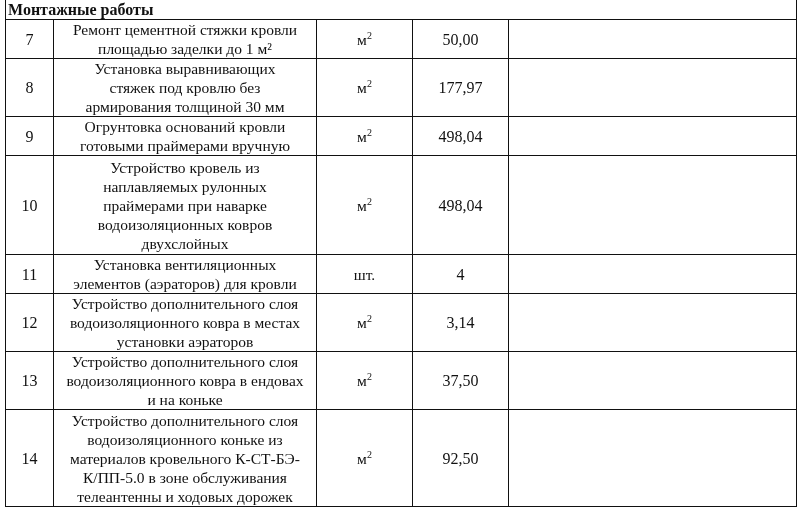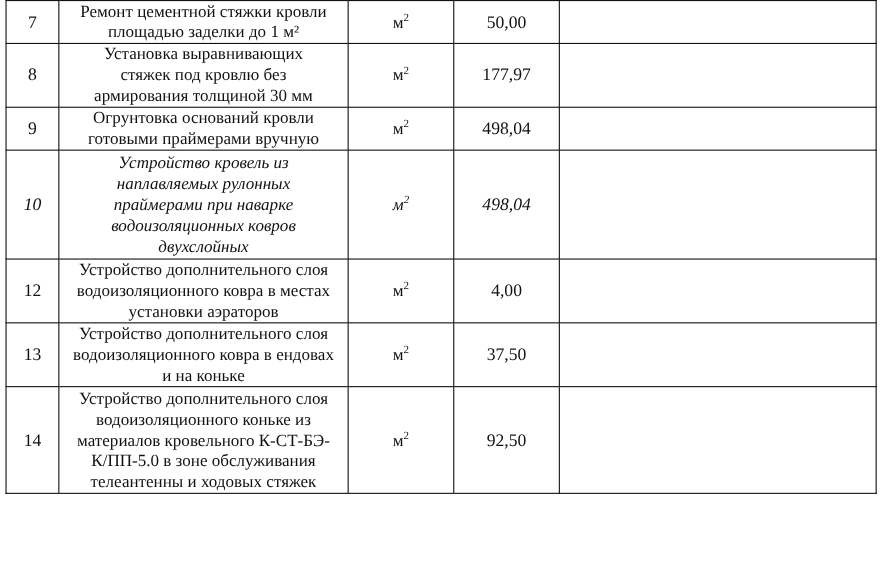--- a/index.html
+++ b/index.html
@@ -9,39 +9,42 @@
           table-layout: fixed; width: 791px; }
   td { border: 1.5px solid #111; text-align: center; vertical-align: middle;
        font-size: 15.5px; line-height: 19px; padding: 0 2px; }
   .section-row td { border-top: none; text-align: left; font-weight: bold;
                     font-size: 16px; height: 19px; padding: 0 2px; vertical-align: bottom; }
   sup { font-size: 10px; line-height: 0; vertical-align: super; }
   .num { font-size: 16px; }
   tr.r7 td { height: 38px; }
   tr.r8 td { height: 57px; }
   tr.r9 td { height: 38px; }
-  tr.r10 td { height: 98px; font-style: italic; }
+  tr.r10 td { height: 98px; }
   tr.r11 td { height: 38px; }
   tr.r12 td { height: 57px; }
   tr.r13 td { height: 57px; }
   tr.r14 td { height: 96px; }
   .desc span { display: block; }
 </style>
 </head>
 <body>
 
 <table>
   <colgroup>
     <col style="width:48px">
     <col style="width:263px">
     <col style="width:96px">
     <col style="width:96px">
     <col style="width:288px">
   </colgroup>
   <tbody id="tbody">
+    <tr class="section-row">
+      <td colspan="5">Монтажные работы</td>
+    </tr>
   <tr class="r7">
         <td class="num">7</td>
         <td class="desc">
           <span>Ремонт цементной стяжки кровли</span>
           <span>площадью заделки до 1 м²</span>
         </td>
         <td><span>м</span><sup>2</sup></td>
         <td class="num">50,00</td>
         <td></td>
       </tr>
@@ -72,49 +75,59 @@
           <span>Устройство кровель из</span>
           <span>наплавляемых рулонных</span>
           <span>праймерами при наварке</span>
           <span>водоизоляционных ковров</span>
           <span>двухслойных</span>
         </td>
         <td><span>м</span><sup>2</sup></td>
         <td class="num">498,04</td>
         <td></td>
       </tr>
+      <tr class="r11">
+        <td class="num">11</td>
+        <td class="desc">
+          <span>Установка вентиляционных</span>
+          <span>элементов (аэраторов) для кровли</span>
+        </td>
+        <td><span>шт.</span></td>
+        <td class="num">4</td>
+        <td></td>
+      </tr>
       <tr class="r12">
         <td class="num">12</td>
         <td class="desc">
           <span>Устройство дополнительного слоя</span>
           <span>водоизоляционного ковра в местах</span>
           <span>установки аэраторов</span>
         </td>
         <td><span>м</span><sup>2</sup></td>
-        <td class="num">4,00</td>
+        <td class="num">3,14</td>
         <td></td>
       </tr>
       <tr class="r13">
         <td class="num">13</td>
         <td class="desc">
           <span>Устройство дополнительного слоя</span>
           <span>водоизоляционного ковра в ендовах</span>
           <span>и на коньке</span>
         </td>
         <td><span>м</span><sup>2</sup></td>
         <td class="num">37,50</td>
         <td></td>
       </tr>
       <tr class="r14">
         <td class="num">14</td>
         <td class="desc">
           <span>Устройство дополнительного слоя</span>
           <span>водоизоляционного коньке из</span>
           <span>материалов кровельного К-СТ-БЭ-</span>
           <span>К/ПП-5.0 в зоне обслуживания</span>
-          <span>телеантенны и ходовых стяжек</span>
+          <span>телеантенны и ходовых дорожек</span>
         </td>
         <td><span>м</span><sup>2</sup></td>
         <td class="num">92,50</td>
         <td></td>
       </tr>
     </tbody>
 </table>
 
 </body></html>

